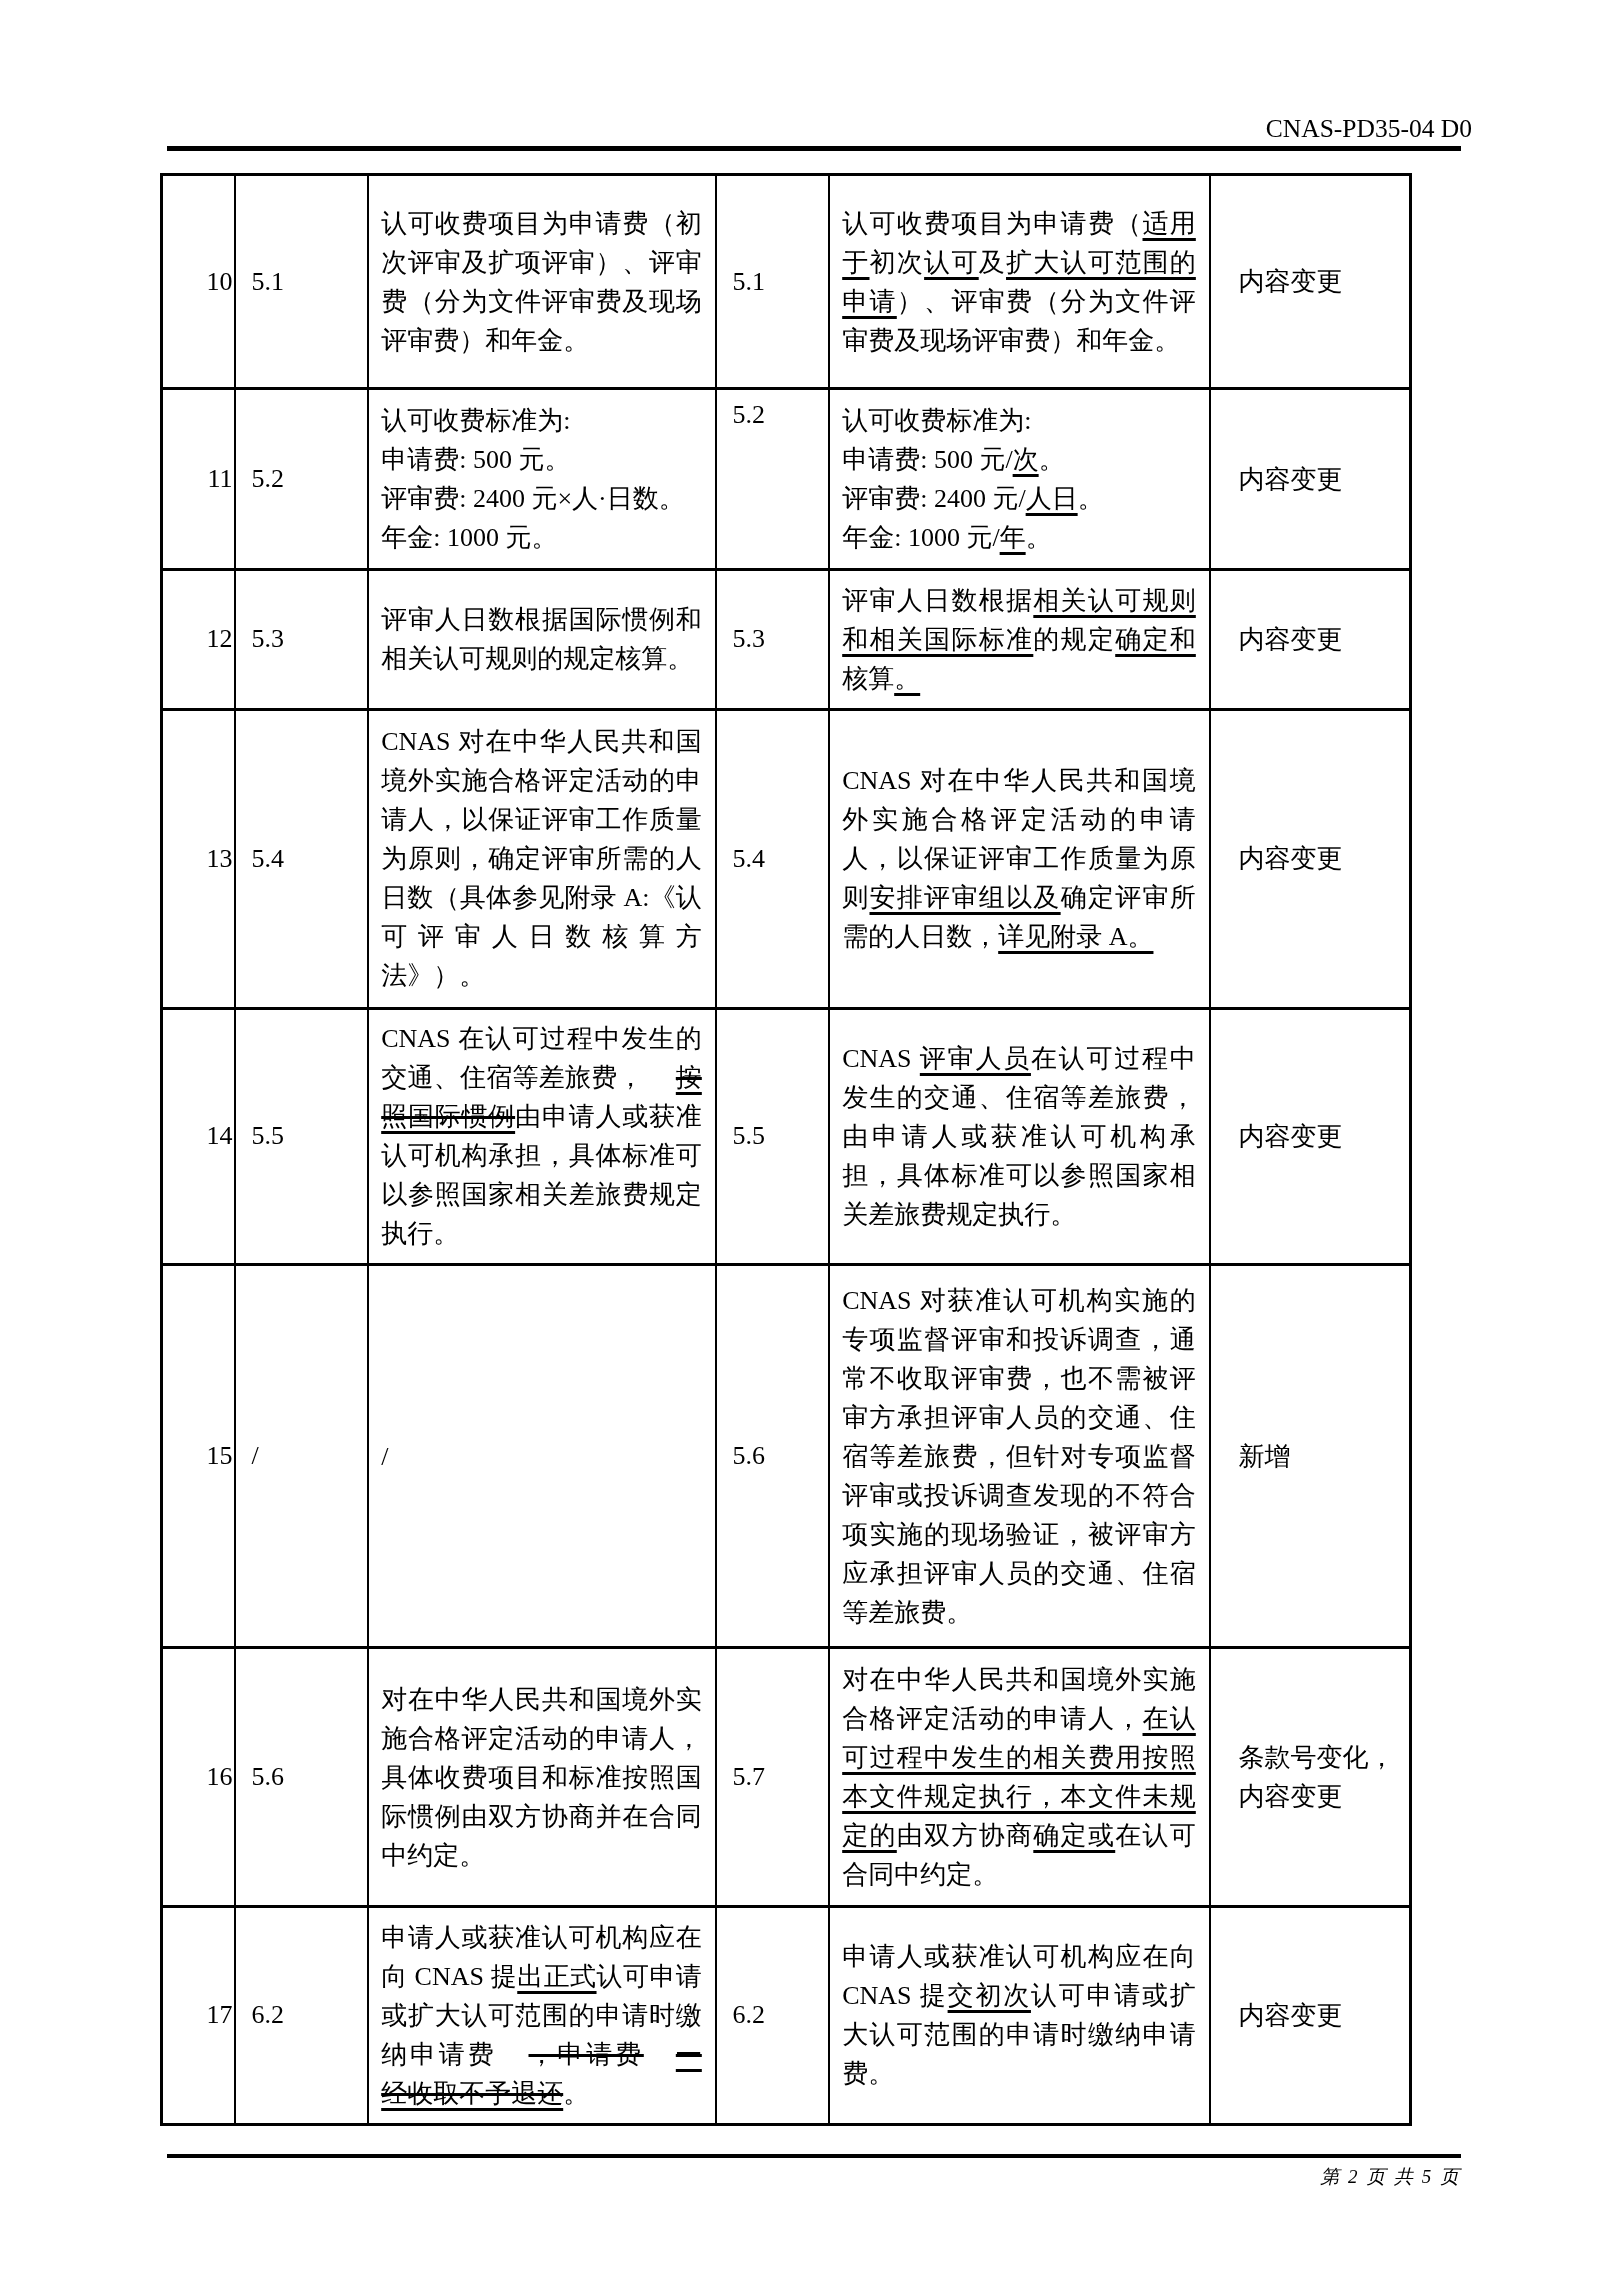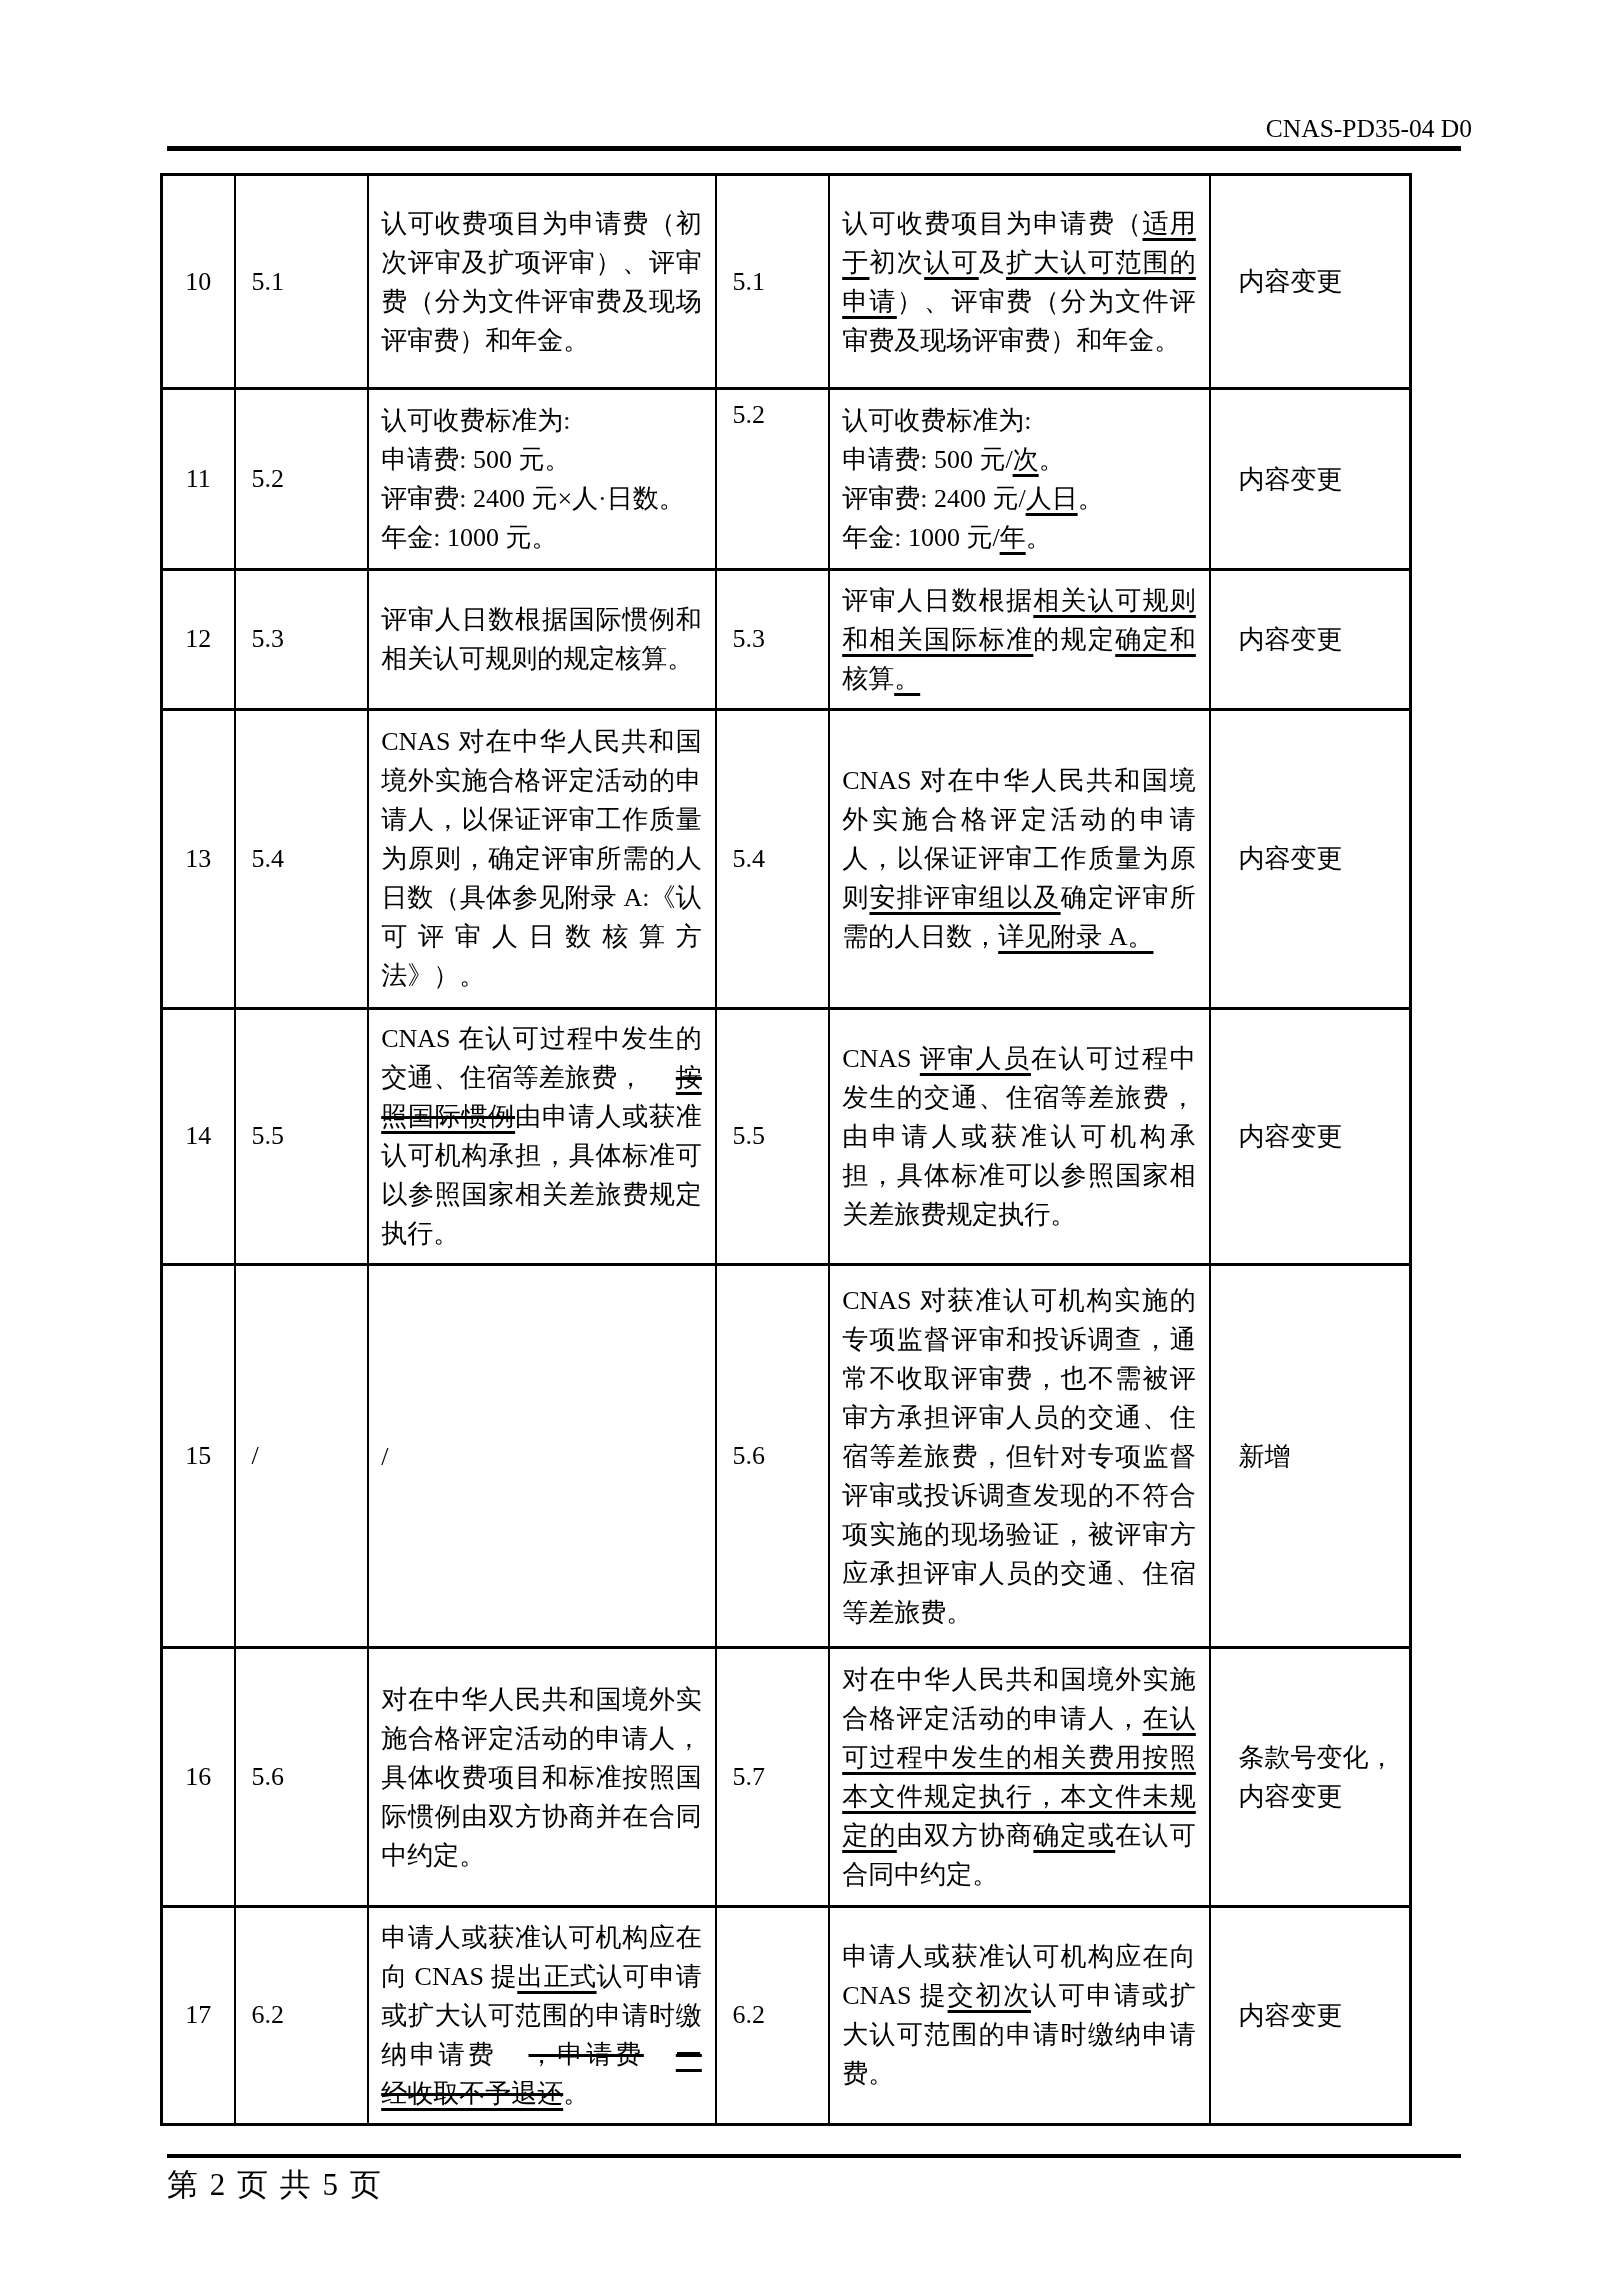--- a/index.html
+++ b/index.html
@@ -30,21 +30,21 @@
     border:3.9px solid #000;
   }
   .cmp-table td{
     border:2px solid #000;
     border-top-width:3.9px;
     border-bottom-width:3.9px;
     font-size:26px;
     vertical-align:middle;
     overflow:hidden;
   }
-  td.c-no{ text-align:center; }
+  td.c-no{ text-align:right; }
   td.c-clause{ text-align:left; padding-left:16px; }
   td.c-text{
     padding:9.8px 12.7px;
     text-align:justify;
     line-height:39px;
     white-space:pre-wrap;
   }
   td.c-change{
     line-height:39px;
     white-space:pre-line;
@@ -77,23 +77,24 @@
     text-underline-offset:5.9px;
   }
   .footer-rule{
     position:absolute;
     top:2154px;left:167px;width:1294px;height:3.9px;
     background:#000;
   }
   .page-number{
     position:absolute;
     top:2164px;left:167px;width:1294px;
-    text-align:left;
-    font-size:31px;
+    text-align:right;
+    font-size:19px;
     letter-spacing:2px;
+    font-style:italic;
   }
 </style>
 </head>
 <body>
 
 <div class="page">
 
   <div class="doc-code">CNAS-PD35-04 D0</div>
   <div class="header-rule"></div>
 

